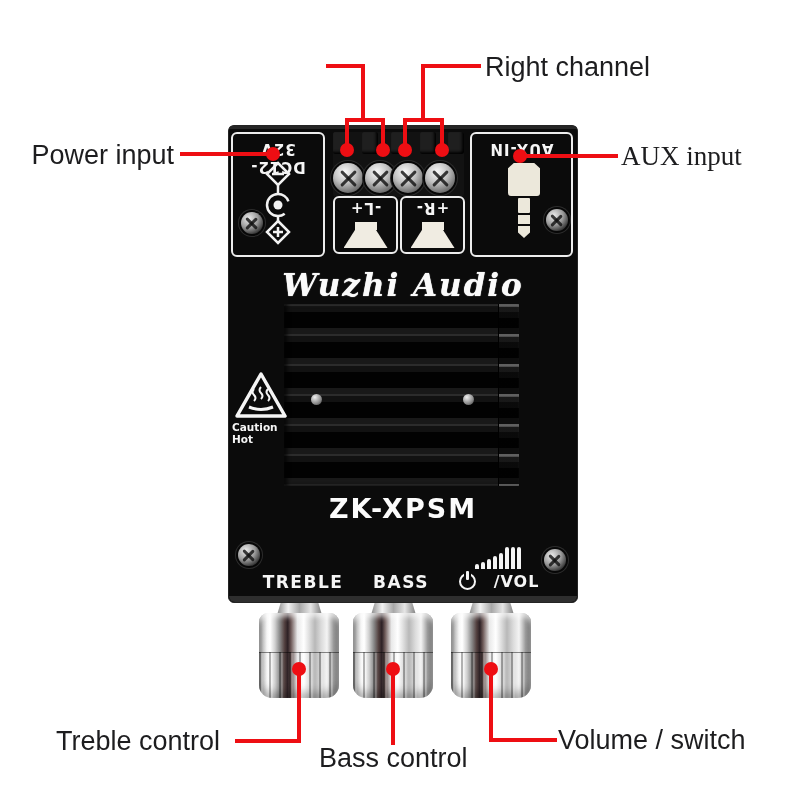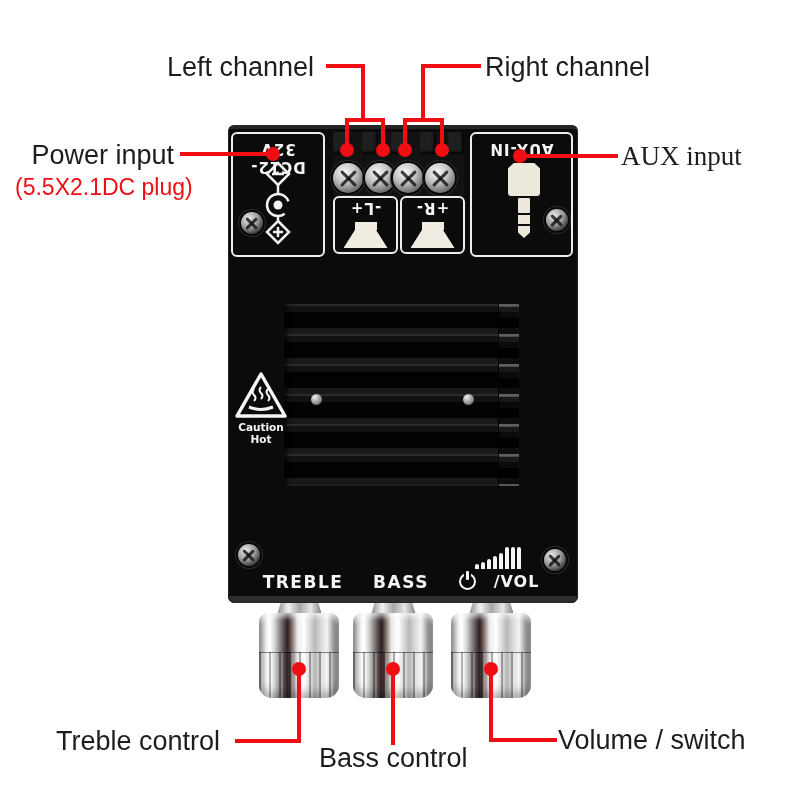--- a/index.html
+++ b/index.html
@@ -68,45 +68,43 @@
   .pwr{position:relative;width:13px;height:13px;border:2.5px solid #f5f5f5;border-radius:50%;display:inline-block;}
   .pwr::before{content:"";position:absolute;left:50%;top:-4px;width:7px;height:7px;margin-left:-3.5px;background:#0b0b0b;}
   .pwr::after{content:"";position:absolute;left:50%;top:-4px;width:3px;height:9px;margin-left:-1.5px;background:#f5f5f5;border-radius:1px;}
   .volbars{position:absolute;left:246px;top:420px;width:50px;height:23px;display:flex;align-items:flex-end;gap:2px;}
   .volbars span{display:block;width:4px;background:#f5f5f5;border-radius:2px 2px 0 0;}
   .volbars span:nth-child(1){height:5px;} .volbars span:nth-child(2){height:7px;}
   .volbars span:nth-child(3){height:10px;}.volbars span:nth-child(4){height:13px;}
   .volbars span:nth-child(5){height:16px;}.volbars span:nth-child(6){height:22px;}
   .volbars span:nth-child(7){height:22px;}.volbars span:nth-child(8){height:22px;}
   
-  .caution{position:absolute;left:3px;top:245px;width:58px;text-align:center;}
+  .caution{position:absolute;left:3px;top:245px;width:58px;}
   .caution .txt{margin-top:2px;color:#f5f5f5;font-family:"DejaVu Sans",sans-serif;font-weight:bold;font-size:10.5px;}
   
   .nut{position:absolute;top:600px;width:45px;height:15px;z-index:1;
        background:linear-gradient(90deg,#8a8a8a,#f2f2f2 25%,#a8a8a8 50%,#e6e6e6 75%,#808080);
        clip-path:polygon(10% 0,90% 0,100% 100%,0 100%);}
   .knob{position:absolute;top:613px;width:80px;height:85px;z-index:1;border-radius:9px 9px 13px 13px;
     background:linear-gradient(90deg,#6f6f6f 0%,#cacaca 5%,#f7f7f7 10%,#ffffff 14%,#d0d0d0 20%,
       #8a8a8a 26%,#52403f 32%,#2c2024 36%,#6e5a58 40%,#e9e9e9 48%,#ffffff 56%,#e2e2e2 62%,
       #b8b8b8 70%,#dcdcdc 78%,#f4f4f4 85%,#a0a0a0 93%,#6f6f6f 100%);
     box-shadow:inset 0 4px 5px rgba(255,255,255,.65), inset 0 -6px 8px rgba(0,0,0,.28);}
   .knob::after{content:"";position:absolute;left:0;right:0;bottom:0;top:46%;border-radius:0 0 13px 13px;
     border-top:1px solid rgba(0,0,0,.45);
     background:repeating-linear-gradient(90deg,rgba(0,0,0,.30) 0 2px,rgba(255,255,255,.16) 2px 4px,rgba(0,0,0,0) 4px 10px);}
   svg{display:block;}
 </style>
 </head>
 <body>
 
 <div class="canvas">
 
-  <div class="note" style="left:167px;top:52px;">Left channel</div>
   <div class="note" style="left:24px;top:140px;width:150px;text-align:right;">Power input</div>
   <div class="note" style="left:485px;top:52px;">Right channel</div>
-  <div class="note red" style="left:15px;top:173px;">(5.5X2.1DC plug)</div>
   <div class="note" style="left:621px;top:141px;font-family:Liberation Serif, serif;">AUX input</div>
   <div class="note" style="left:56px;top:726px;">Treble control</div>
   <div class="note" style="left:558px;top:725px;">Volume / switch</div>
   <div class="note" style="left:319px;top:743px;">Bass control</div>
 
   <div class="rl" style="left:326px;top:64px;width:37px;height:4px;"></div>
   <div class="rl" style="left:361px;top:64px;width:4px;height:58px;"></div>
   <div class="rl" style="left:345px;top:118px;width:40px;height:4px;"></div>
   <div class="rl" style="left:345px;top:118px;width:4px;height:34px;"></div>
   <div class="rl" style="left:381px;top:118px;width:4px;height:34px;"></div>
@@ -190,39 +188,41 @@
 
     <div class="wbox" style="left:241px;top:6px;width:103px;height:125px;">
       <div class="mark rot180" style="top:6px;">AUX-IN</div>
       <div class="jack-body"></div>
       <div class="jack-seg1"></div>
       <div class="jack-seg2"></div>
       <div class="jack-tip"></div>
       <div class="screw sm" style="left:74px;top:75px;"></div>
     </div>
 
+    <div class="brand">Wuzhi Audio</div>
 
     <div class="heatsink">
       <div class="dotscrew" style="left:27px;top:90px;"></div>
       <div class="dotscrew" style="left:179px;top:90px;"></div>
     </div>
 
     <div class="caution">
       <svg width="54" height="48" viewBox="0 0 54 48" style="margin:0 auto;">
         <polygon points="27,3 51,45 3,45" fill="none" stroke="#f5f5f5" stroke-width="3.5" stroke-linejoin="round"></polygon>
         <g fill="none" stroke="#f5f5f5" stroke-width="2">
           <path d="M20 18 q-3 3 0 6 q3 3 0 6"></path>
           <path d="M27 16 q-3 3 0 6 q3 3 0 6"></path>
           <path d="M34 18 q-3 3 0 6 q3 3 0 6"></path>
           <path d="M15 36 q12 5 24 0" stroke-width="3"></path>
         </g>
       </svg>
       <div class="txt">Caution Hot</div>
     </div>
 
+    <div class="model">ZK-XPSM</div>
 
     <div class="screw sm" style="left:9px;top:418px;"></div>
     <div class="screw sm" style="left:315px;top:423px;"></div>
 
     <div class="ctl" style="left:19px;">TREBLE</div>
     <div class="ctl" style="left:117px;">BASS</div>
     <div class="volbars">
       <span></span>
         <span></span>
         <span></span>

